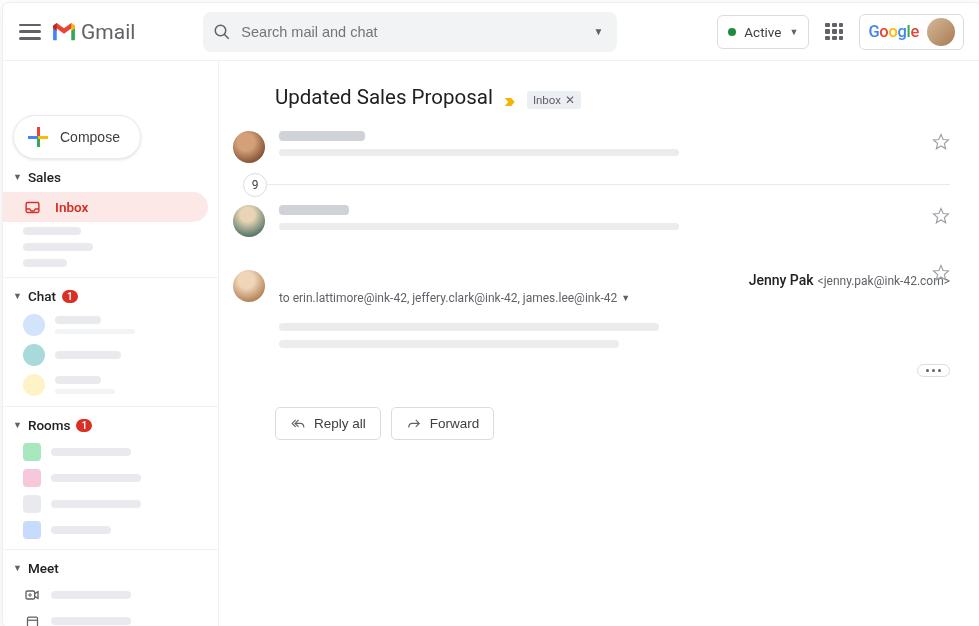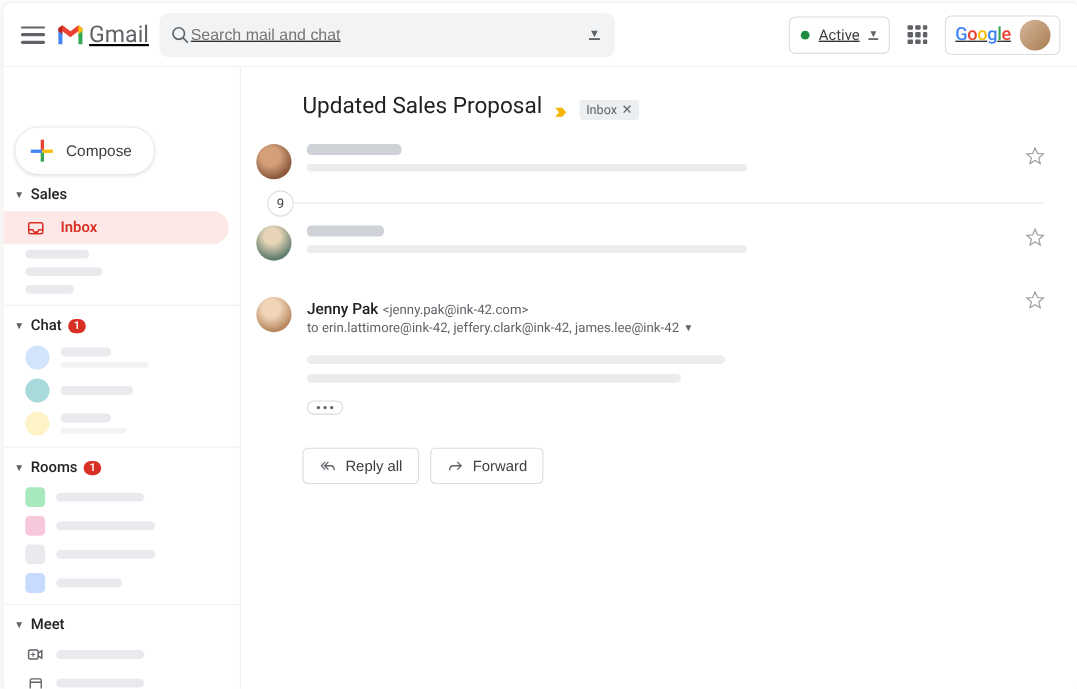--- a/index.html
+++ b/index.html
@@ -22,34 +22,35 @@
       margin: 2px;
     }
     
     .header {
       display: flex;
       align-items: center;
       height: 58px;
       padding: 0 16px;
       border-bottom: 1px solid #f1f1f1;
       gap: 10px;
-      text-decoration: underline;
     }
     .menu-icon { width: 22px; height: 22px; cursor: pointer; display:flex; flex-direction:column; justify-content:space-between; padding:3px 0;}
     .menu-icon span { display:block; height:2.2px; background:#5f6368; border-radius:2px;}
     .gmail-logo { display:flex; align-items:center; gap:4px; font-size:21px; color:#5f6368; cursor:pointer;}
     .gmail-m { width:26px; height:20px; position:relative;}
     .search-bar {
+      margin-left: 58px;
       flex: 0 0 414px;
       height: 40px;
       background: #f1f3f4;
       border-radius: 8px;
       display: flex;
       align-items: center;
       padding: 0 10px;
+      gap: 10px;
     }
     .search-bar input {
       flex: 1;
       border: none;
       background: transparent;
       font-size: 14.5px;
       color: #5f6368;
       outline: none;
     }
     .search-dropdown { color:#5f6368; font-size:10px; cursor:pointer; padding:4px;}
@@ -120,21 +121,21 @@
     .ph-square { width:18px; height:18px; border-radius:4px;}
     .divider { border-top:1px solid #f1f1f1; margin-top:6px;}
 
     
     .main { flex:1; overflow-y:auto; padding:0;}
     .thread-header { padding:24px 0 12px 56px; display:flex; align-items:flex-end; gap:10px;}
     .thread-title { font-size:20.5px; color:#202124; font-weight:400;}
     .important-marker { width:14px; height:14px;}
     .inbox-chip { background:#eceff1; border-radius:3px; font-size:11.5px; color:#5f6368; padding:2px 6px; display:inline-flex; align-items:center; gap:4px; cursor:pointer;}
     .inbox-chip .x { font-size:12px;}
-    .msg { display:flex; align-items:flex-start; gap:14px; padding:10px 30px 14px 14px; position:relative;}
+    .msg { display:flex; align-items:flex-start; gap:14px; padding:10px 30px 14px 14px; position:relative;text-align:right;}
     .msg-avatar { width:32px; height:32px; border-radius:50%;}
     .msg-body { flex:1;}
     .msg-lines .ph-line { margin-bottom:8px;}
     .star-icon { position:absolute; right:30px; top:12px; cursor:pointer;}
     .thread-divider { position:relative; height:1px; background:#e8eaed; margin:6px 30px 10px 36px;}
     .thread-count { position:absolute; left:-12px; top:-11px; width:24px; height:24px; border:1px solid #dadce0; border-radius:50%; background:#fff; display:flex; align-items:center; justify-content:center; font-size:12px; color:#3c4043;}
     .msg-sender { font-size:14px; color:#202124; font-weight:500;}
     .msg-email { font-size:12px; color:#5f6368; font-weight:400;}
     .msg-recipients { font-size:12px; color:#5f6368; margin-top:2px; display:flex; align-items:center; gap:4px;}
     .more-dots { display:inline-flex; gap:3px; border:1px solid #dadce0; border-radius:10px; padding:4px 8px; cursor:pointer; margin-top:8px;}

